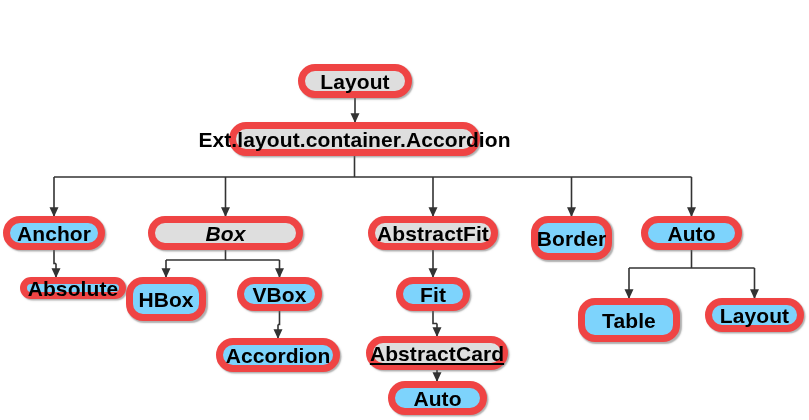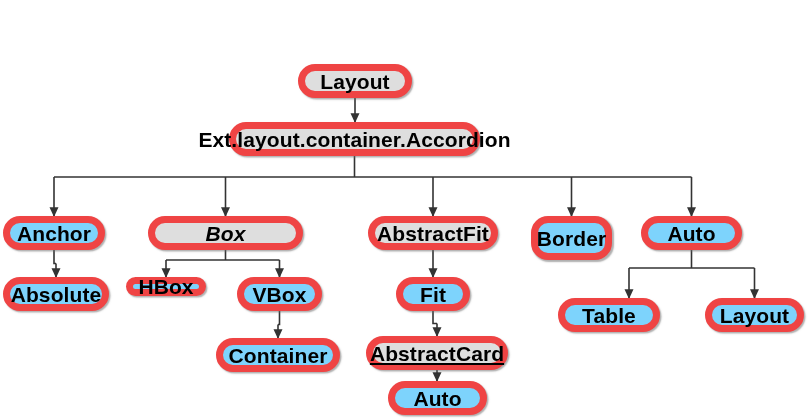--- a/index.html
+++ b/index.html
@@ -93,53 +93,53 @@
   <div id="node-layer">
       <div class="node gray" style="left: 298px; top: 64px; width: 114px; height: 34px;">
         <span class="node-label">Layout</span>
       </div>
       <div class="node gray" style="left: 229px; top: 122px; width: 251px; height: 34px;">
         <span class="node-label">Ext.layout.container.Accordion</span>
       </div>
       <div class="node green" style="left: 3px; top: 216px; width: 102px; height: 34px;">
         <span class="node-label">Anchor</span>
       </div>
-      <div class="node green" style="left: 3px; top: 277px; width: 106px; height: 34px;">
+      <div class="node green" style="left: 20px; top: 277px; width: 106px; height: 22px;">
         <span class="node-label">Absolute</span>
       </div>
       <div class="node gray" style="left: 148px; top: 216px; width: 155px; height: 34px; font-style: italic;">
         <span class="node-label">Box</span>
       </div>
-      <div class="node green" style="left: 126px; top: 277px; width: 80px; height: 19px;">
+      <div class="node green" style="left: 126px; top: 277px; width: 80px; height: 44px;">
         <span class="node-label">HBox</span>
       </div>
       <div class="node green" style="left: 237px; top: 277px; width: 85px; height: 34px;">
         <span class="node-label">VBox</span>
       </div>
       <div class="node green" style="left: 216px; top: 338px; width: 124px; height: 34px;">
-        <span class="node-label">Container</span>
+        <span class="node-label">Accordion</span>
       </div>
       <div class="node gray" style="left: 368px; top: 216px; width: 130px; height: 34px;">
         <span class="node-label">AbstractFit</span>
       </div>
       <div class="node green" style="left: 396px; top: 277px; width: 74px; height: 34px;">
         <span class="node-label">Fit</span>
       </div>
       <div class="node gray" style="left: 366px; top: 336px; width: 142px; height: 34px; text-decoration: underline;">
         <span class="node-label">AbstractCard</span>
       </div>
       <div class="node green" style="left: 388px; top: 381px; width: 99px; height: 34px;">
         <span class="node-label">Auto</span>
       </div>
       <div class="node green" style="left: 531px; top: 216px; width: 81px; height: 44px;">
         <span class="node-label">Border</span>
       </div>
       <div class="node green" style="left: 641px; top: 216px; width: 101px; height: 34px;">
         <span class="node-label">Auto</span>
       </div>
-      <div class="node green" style="left: 558px; top: 298px; width: 102px; height: 34px;">
+      <div class="node green" style="left: 578px; top: 298px; width: 102px; height: 44px;">
         <span class="node-label">Table</span>
       </div>
       <div class="node green" style="left: 705px; top: 298px; width: 99px; height: 34px;">
         <span class="node-label">Layout</span>
       </div>
     </div>
 </div>
 
 </body></html>

